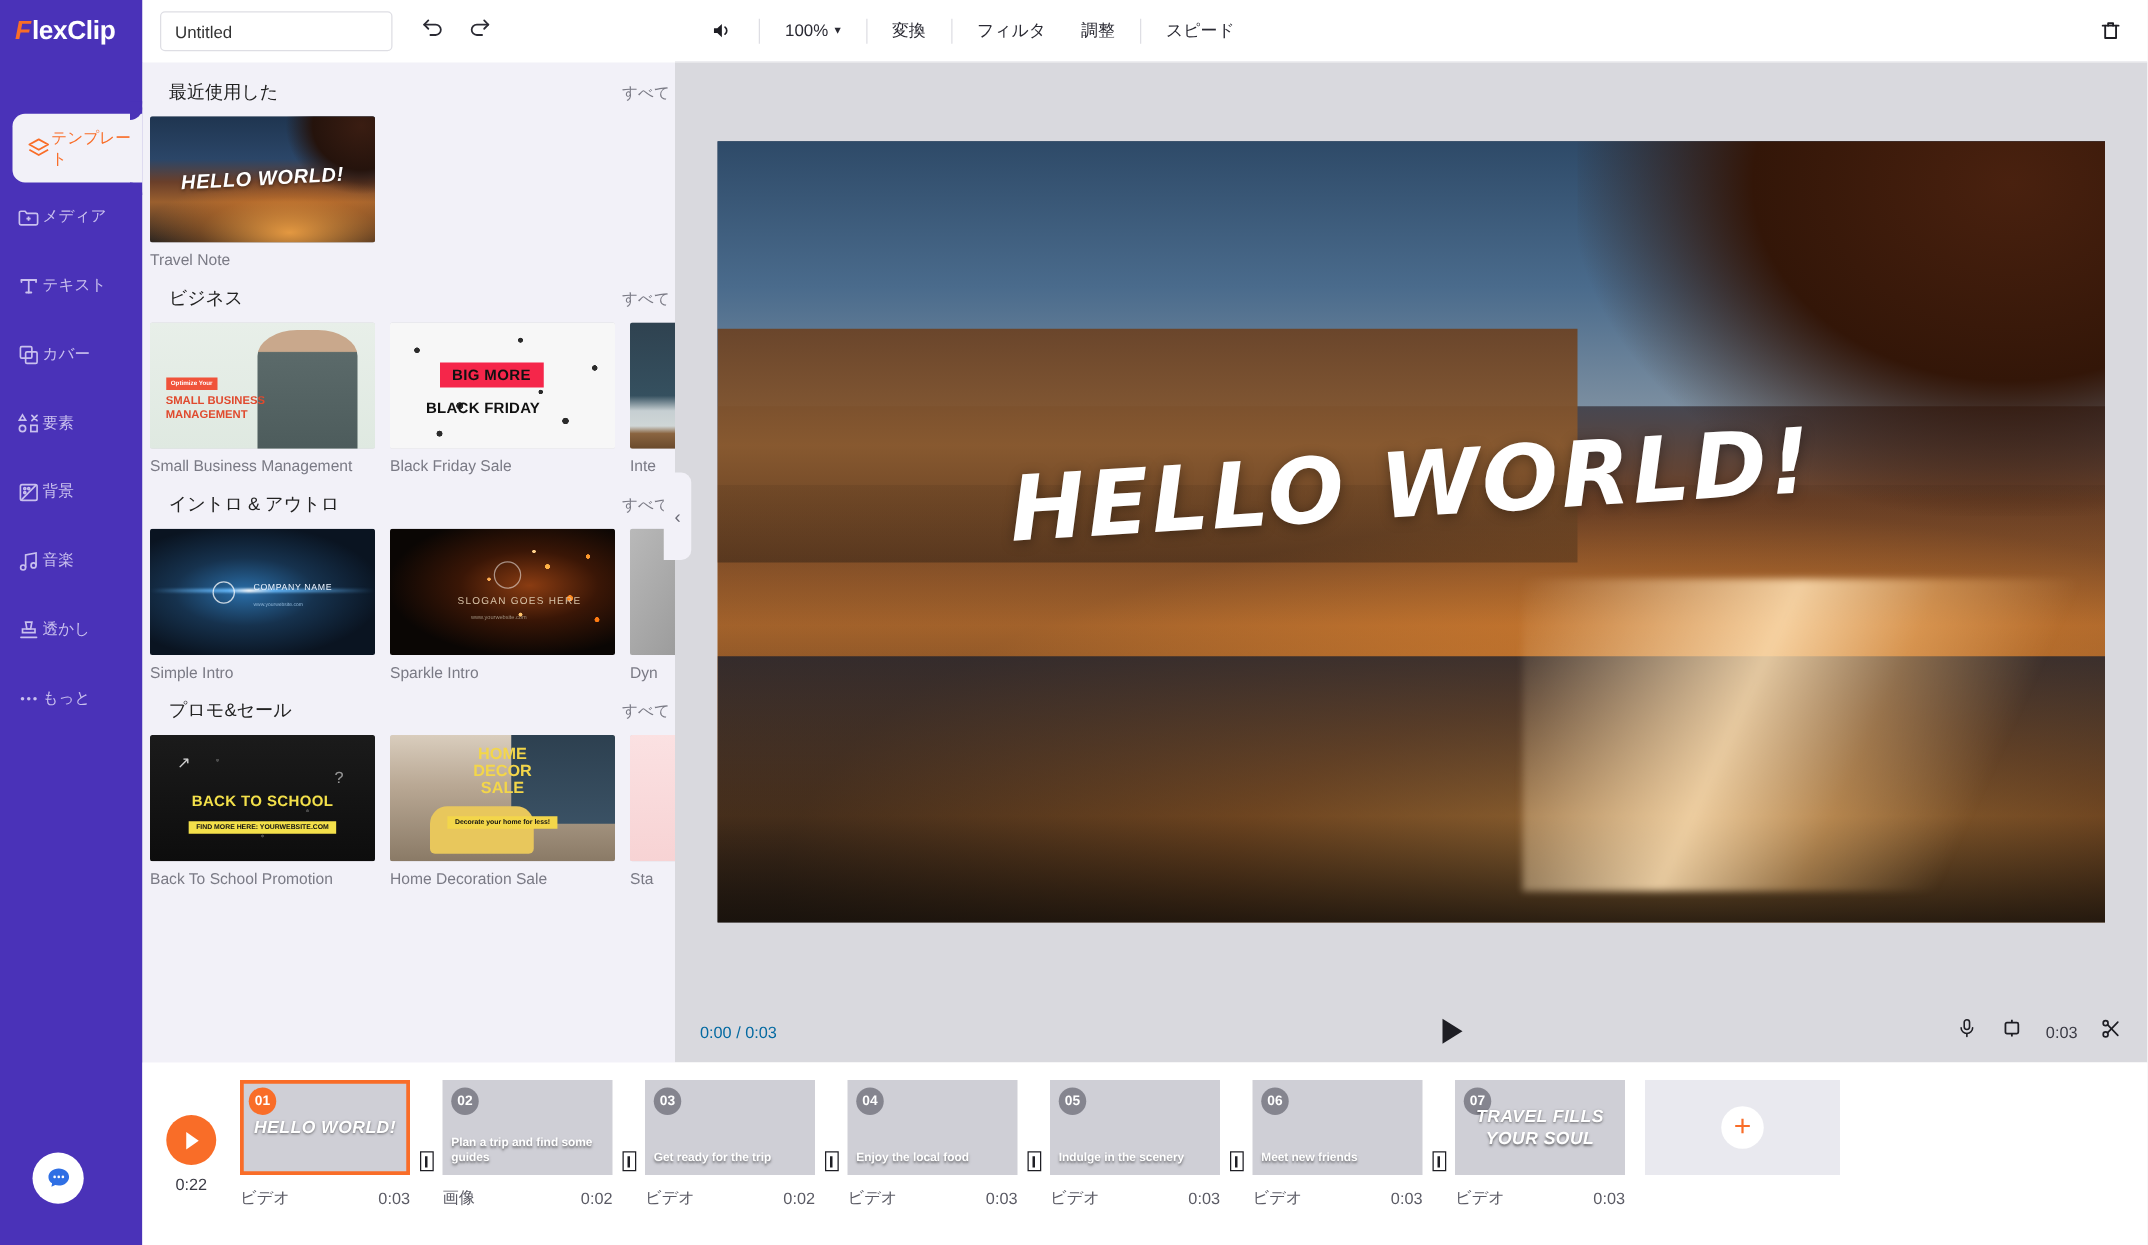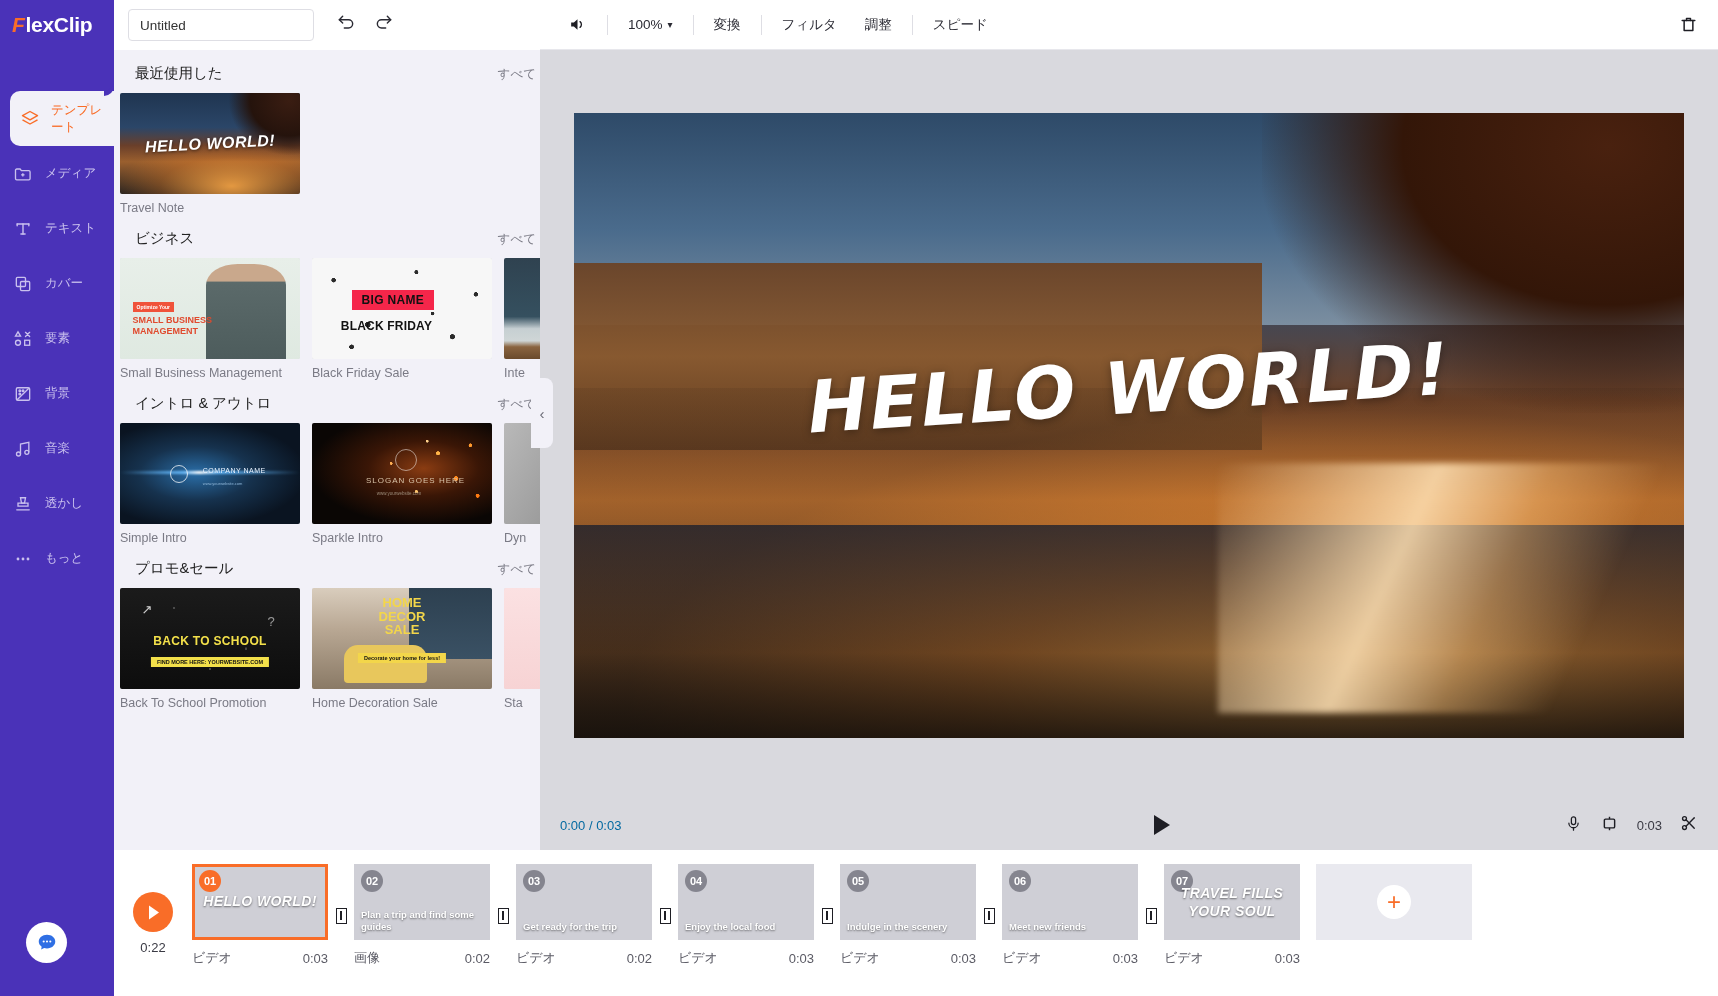--- a/index.html
+++ b/index.html
@@ -20,21 +20,21 @@
   }
   .logo {
     height: 50px; width: 114px;
     display: flex; align-items: center; padding-left: 12px;
     color: #fff; font-size: 21px; font-weight: 700; letter-spacing: -0.3px;
   }
   .logo .f { color: #f96d28; font-style: italic; font-weight: 800; margin-right: 1px; }
   .rail-items { margin-top: 41px; width: 114px; }
   .rail-item {
     height: 55px; width: 114px;
-    display: flex; align-items: center; gap: 11px; padding-left: 12px;
+    display: flex; align-items: center; padding-left: 12px;
     color: #c9c0ee; font-size: 12.5px; cursor: pointer;
     position: relative;
   }
   .rail-item .ic { width: 22px; height: 22px; display:flex; align-items:center; justify-content:center; }
   .rail-item.active {
     background: #f2f1f8; color: #f96d28; border-radius: 10px 0 0 10px;
     margin-left: 10px; width: 104px; padding-left: 10px;
   }
   .rail-item.active::before, .rail-item.active::after {
     content:''; position:absolute; right:0; width:10px; height:10px; background:#f2f1f8;
@@ -229,21 +229,21 @@
   .timeline {
     position: absolute; left: 114px; top: 850px; width: 1604px; height: 146px;
     background: #fff; display: flex; align-items: flex-start; padding-top: 14px;
   }
   .tl-play { width: 78px; display: flex; flex-direction: column; align-items: center; gap: 8px; padding-top: 28px; }
   .tl-play .circle {
     width: 40px; height: 40px; border-radius: 50%; background: #f96d28;
     display: flex; align-items: center; justify-content: center; cursor: pointer;
   }
   .tl-play .dur { font-size: 13px; color: #3a3a44; }
-  .clips { display: flex; align-items: center; }
+  .clips { display: flex; align-items: flex-end; }
   .clip { width: 136px; }
   .clip .thumb {
     width: 136px; height: 76px; position: relative; overflow: hidden; cursor: pointer;
     background: #cfcfd6;
   }
   .clip.selected .thumb { outline: 3px solid #f96d28; outline-offset: -3px; }
   .clip .num {
     position: absolute; left: 7px; top: 6px; width: 22px; height: 22px; border-radius: 50%;
     background: rgba(120,120,130,.85); color: #fff; font-size: 11px;
     display: flex; align-items: center; justify-content: center; font-weight: 600;
@@ -475,21 +475,21 @@
                   <div class="tag">Optimize Your</div>
                   <div class="txt">SMALL BUSINESS<br>MANAGEMENT</div>
                 </div>
               </div>
               <div class="cap">Small Business Management</div>
             </div>
             <div class="tpl">
               <div class="thumb">
                 <div class="th-bf" style="position:absolute;inset:0">
                   <div class="dots"></div>
-                  <div class="sale">BIG NAME</div>
+                  <div class="sale">BIG MORE</div>
                   <div class="bfr">BLACK FRIDAY</div>
                 </div>
               </div>
               <div class="cap">Black Friday Sale</div>
             </div>
             <div class="tpl">
               <div class="thumb">
                 <div class="th-sea" style="position:absolute;inset:0"></div>
               </div>
               <div class="cap">Inte</div>

